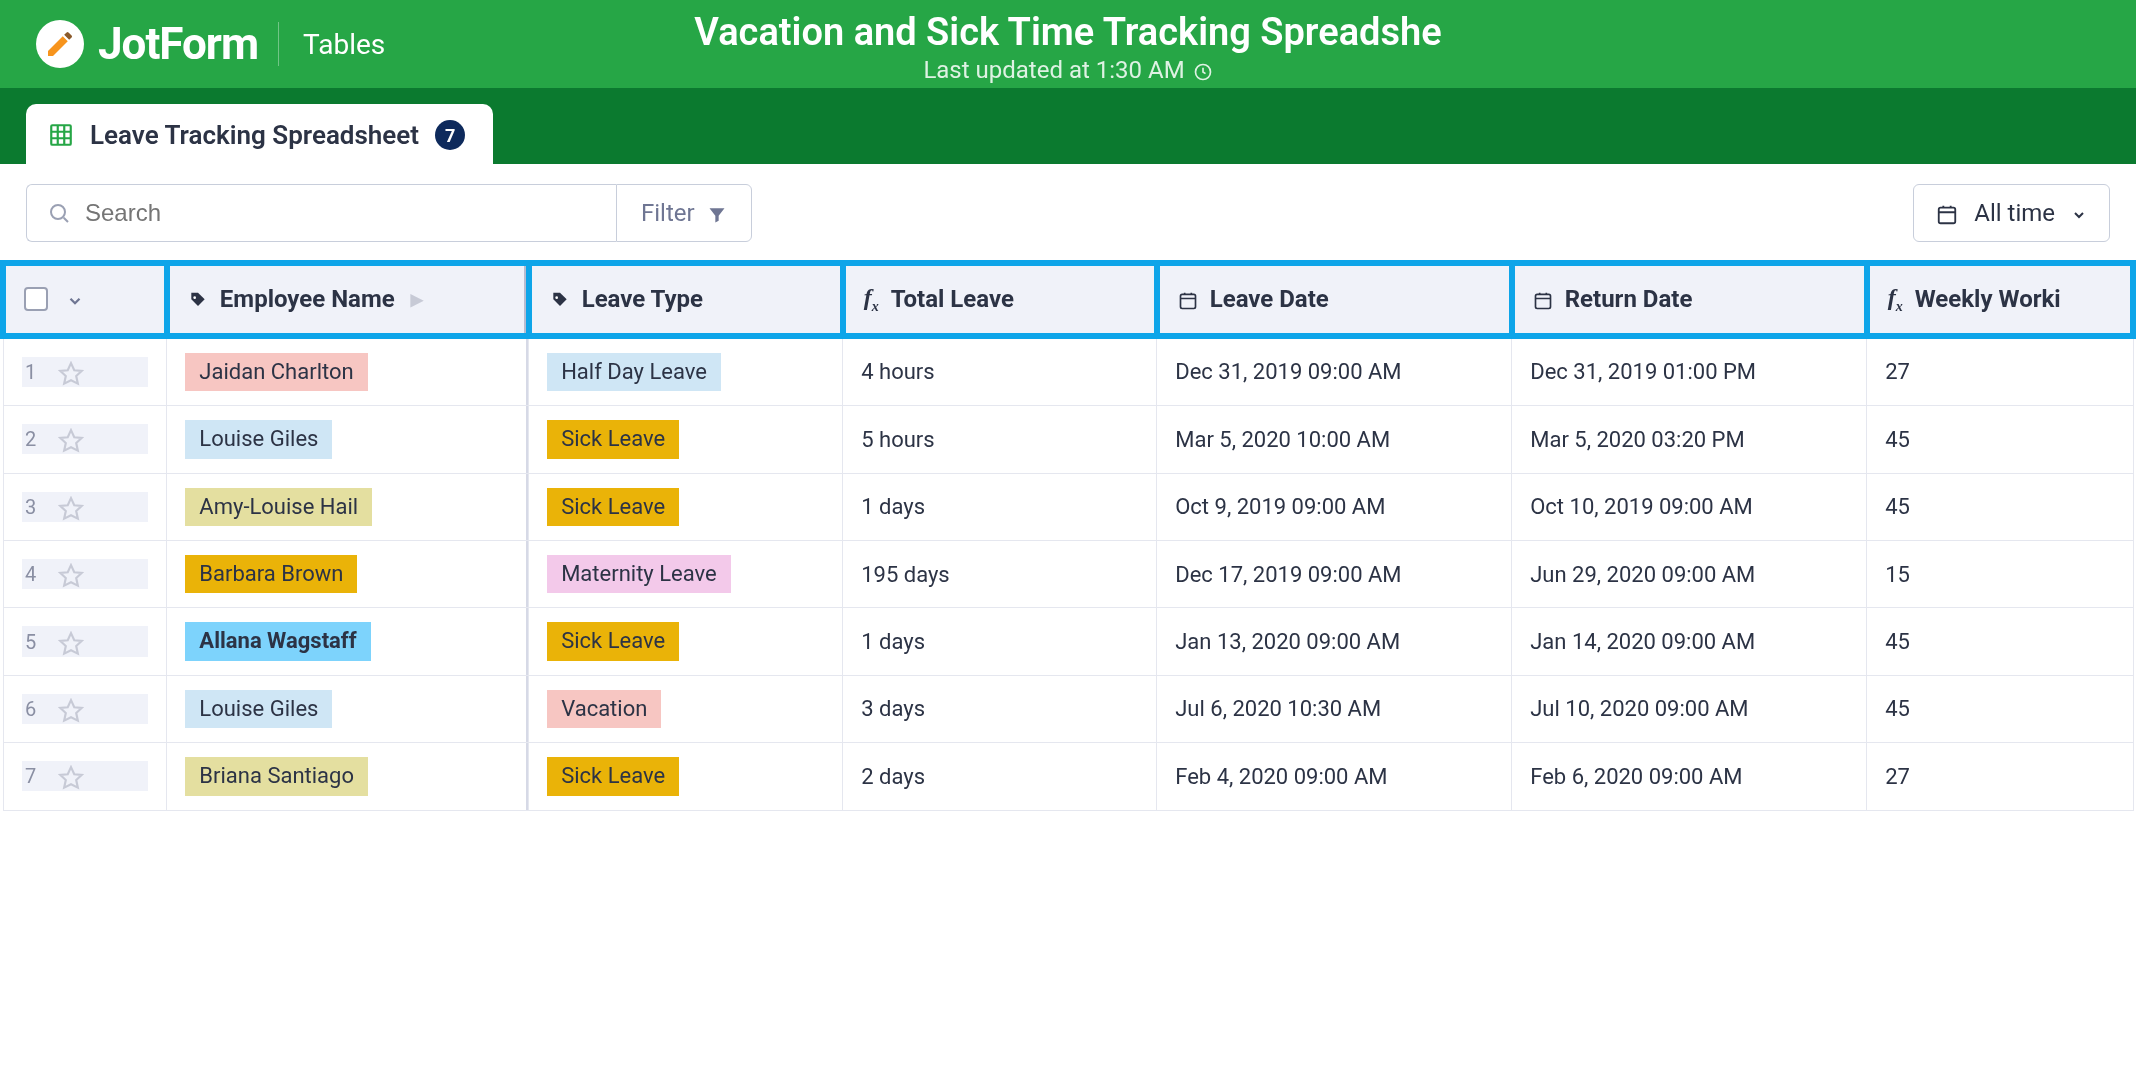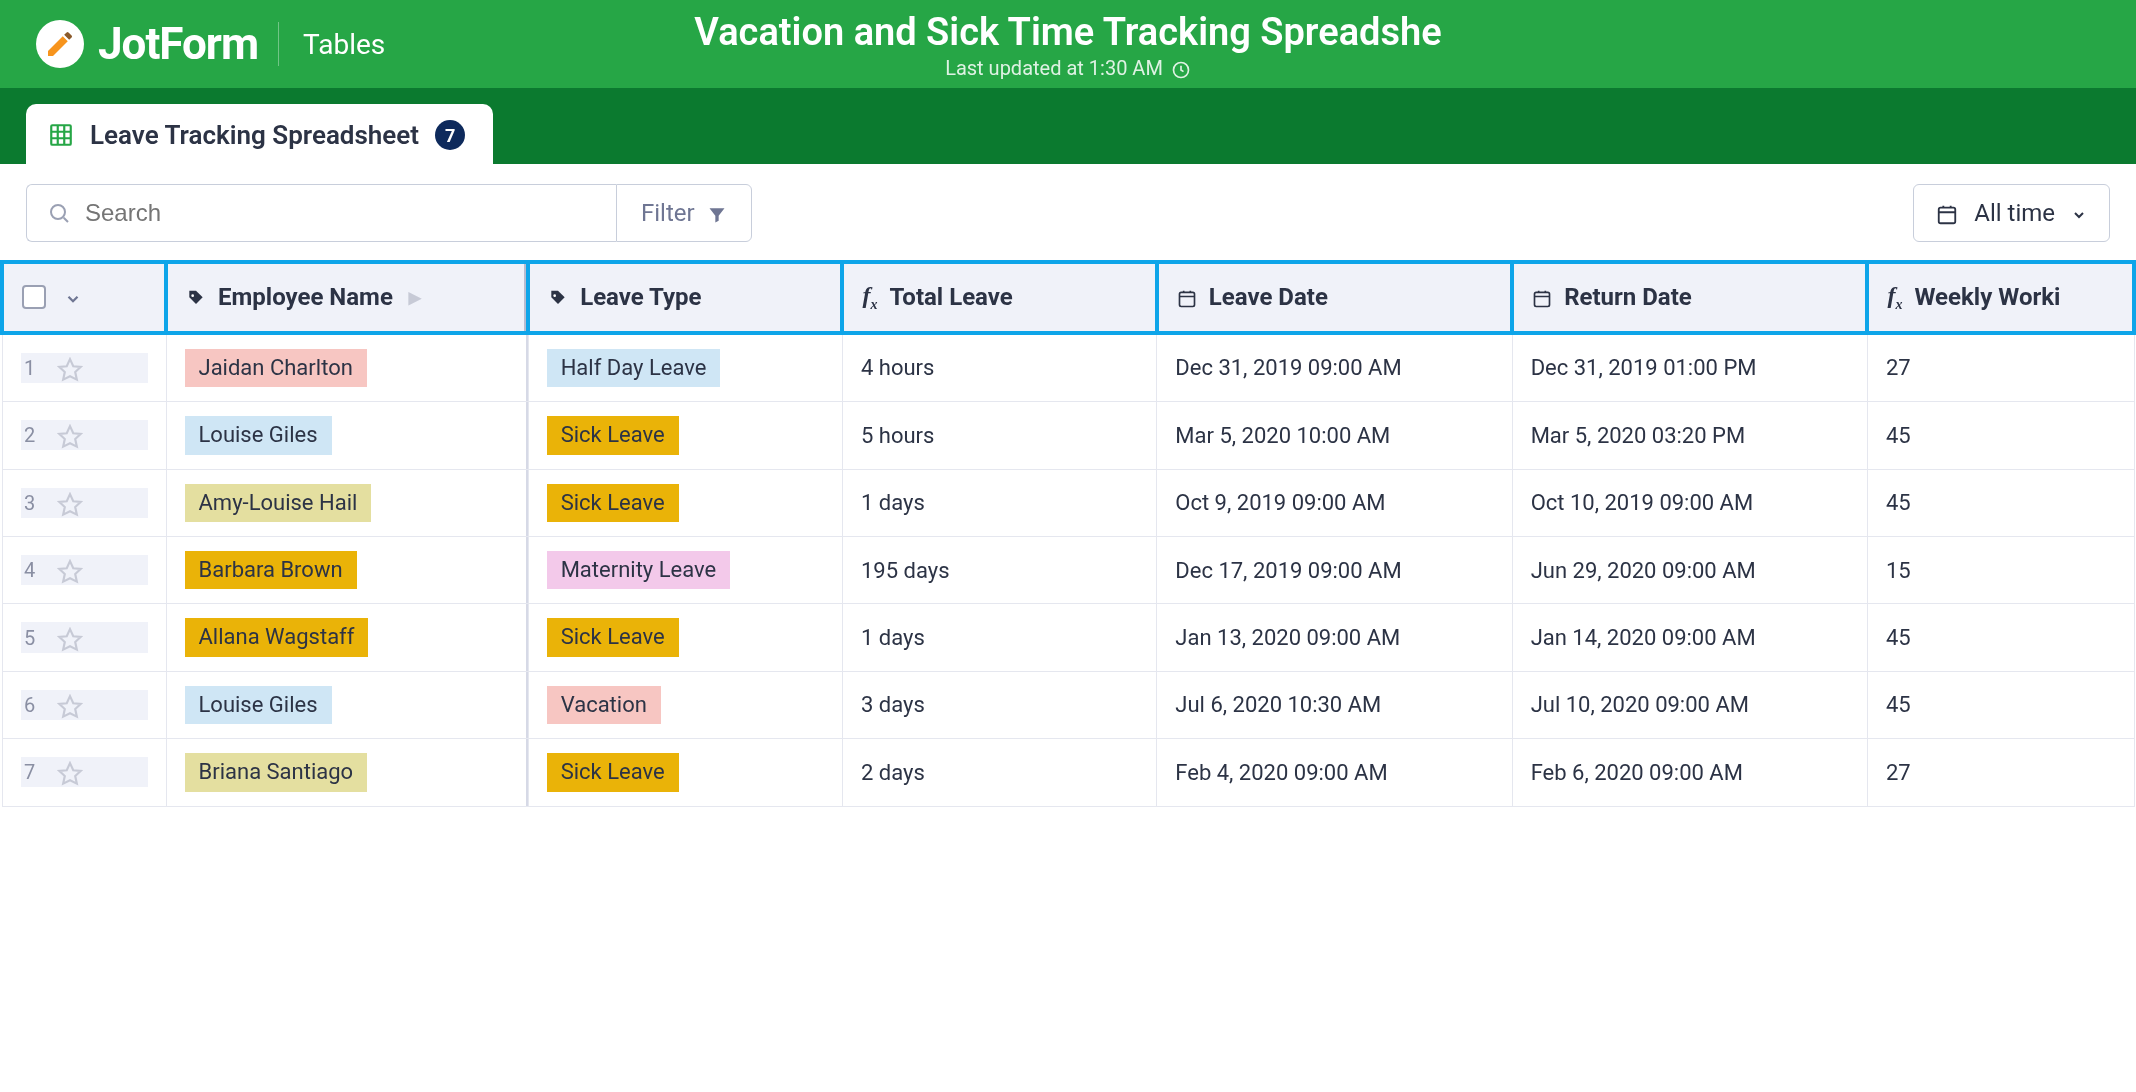--- a/index.html
+++ b/index.html
@@ -31,21 +31,21 @@
   }
   .section-label { color: #fff; font-size: 28px; font-weight: 400; }
   .title-center {
     position: absolute; left: 50%; transform: translateX(-50%); top: 10px;
     text-align: center; color: #fff; width: 820px;
   }
   .title-center .title {
     font-size: 38px; font-weight: 600; white-space: nowrap; overflow: hidden;
   }
   .title-center .subtitle {
-    font-size: 20px; color: rgba(255,255,255,0.85); margin-top: 2px;
+    font-size: 24px; color: rgba(255,255,255,0.85); margin-top: 2px;
     display: flex; justify-content: center; align-items: center; gap: 8px;
   }
   .header-tabs {
     background: #0b7a2f;
     height: 76px;
     display: flex; align-items: flex-end;
     padding-left: 26px;
   }
   .tab {
     background: #fff; border-radius: 10px 10px 0 0;
@@ -84,21 +84,21 @@
     border: 1.5px solid #c8cedb; border-radius: 6px;
     height: 58px; padding: 0 22px;
     display: flex; align-items: center; gap: 16px;
     font-size: 24px; color: #2c3345; cursor: pointer; background: #fff;
   }
   .pill-btn .chev { color: #2c3345; }
   .table {
     width: 100%; border-collapse: collapse; table-layout: fixed;
   }
   .table thead th {
-    background: #f0f2f9; border: 4px solid #0ea5e9;
+    background: #f0f2f9; border: 6px solid #0ea5e9;
     text-align: left; font-size: 24px; font-weight: 700; color: #2c3345;
     padding: 18px 18px; height: 66px;
     white-space: nowrap; overflow: hidden;
   }
   .th-inner { display: flex; align-items: center; gap: 12px; }
   .th-row-controls { width: 120px; }
   .col-name  { width: 265px; }
   .col-type  { width: 230px; }
   .col-total { width: 230px; }
   .col-ldate { width: 260px; }
@@ -115,21 +115,21 @@
   .row-num { width: 18px; text-align: center; display: inline-block; }
   .star { color: #c7cad6; font-size: 26px; }
   .chip {
     display: inline-block; padding: 6px 14px; border-radius: 0;
     font-size: 22px; line-height: 1.2;
   }
   .chip-pink   { background: #f7c6c2; }
   .chip-blue   { background: #cfe6f5; }
   .chip-khaki  { background: #e4dfa0; }
   .chip-orange { background: #eab308; }
-  .chip-green  { background: #eab308; }
+  .chip-green  { background: #7dd3fc; font-weight: bold; }
   .chip-lpink  { background: #f3c9ea; }
   .th-corner {
     display: flex; align-items: center; gap: 18px;
   }
   .checkbox {
     width: 24px; height: 24px; border: 2px solid #9aa0b3; border-radius: 4px;
     background: #fff;
   }
   svg { display: inline-block; vertical-align: middle; }
   th.col-name { position: relative; }

